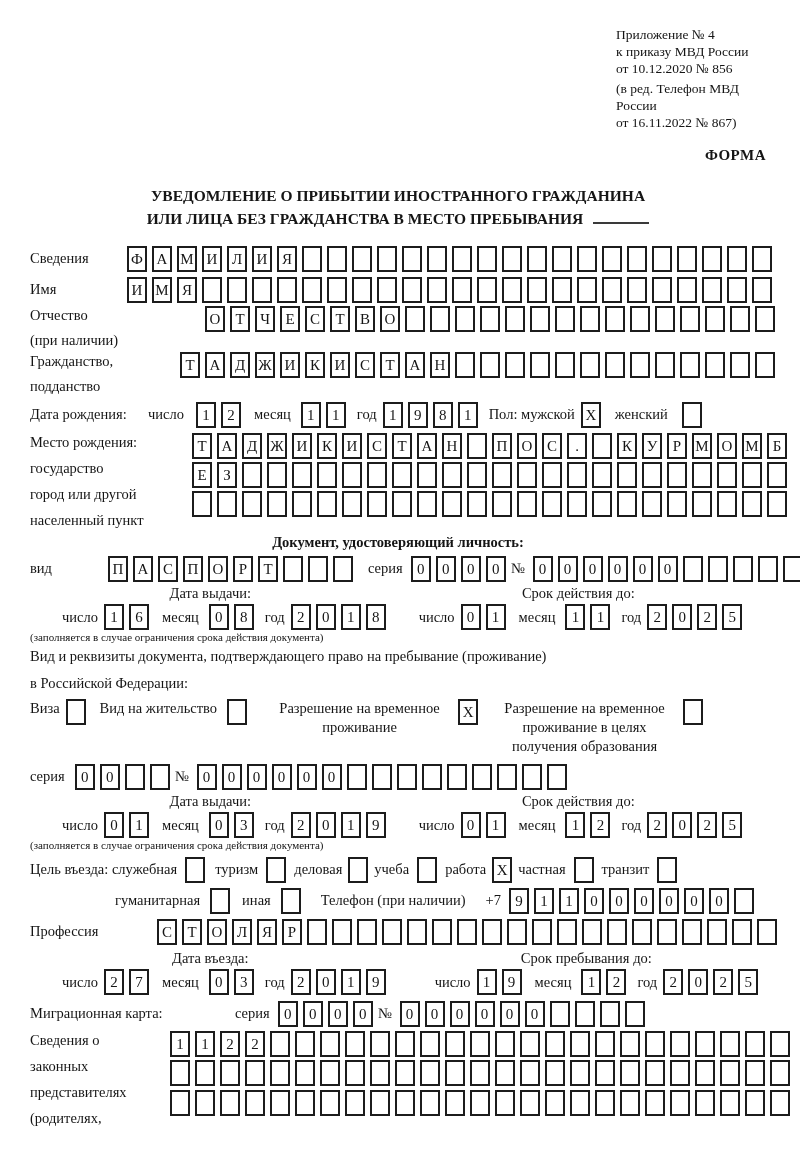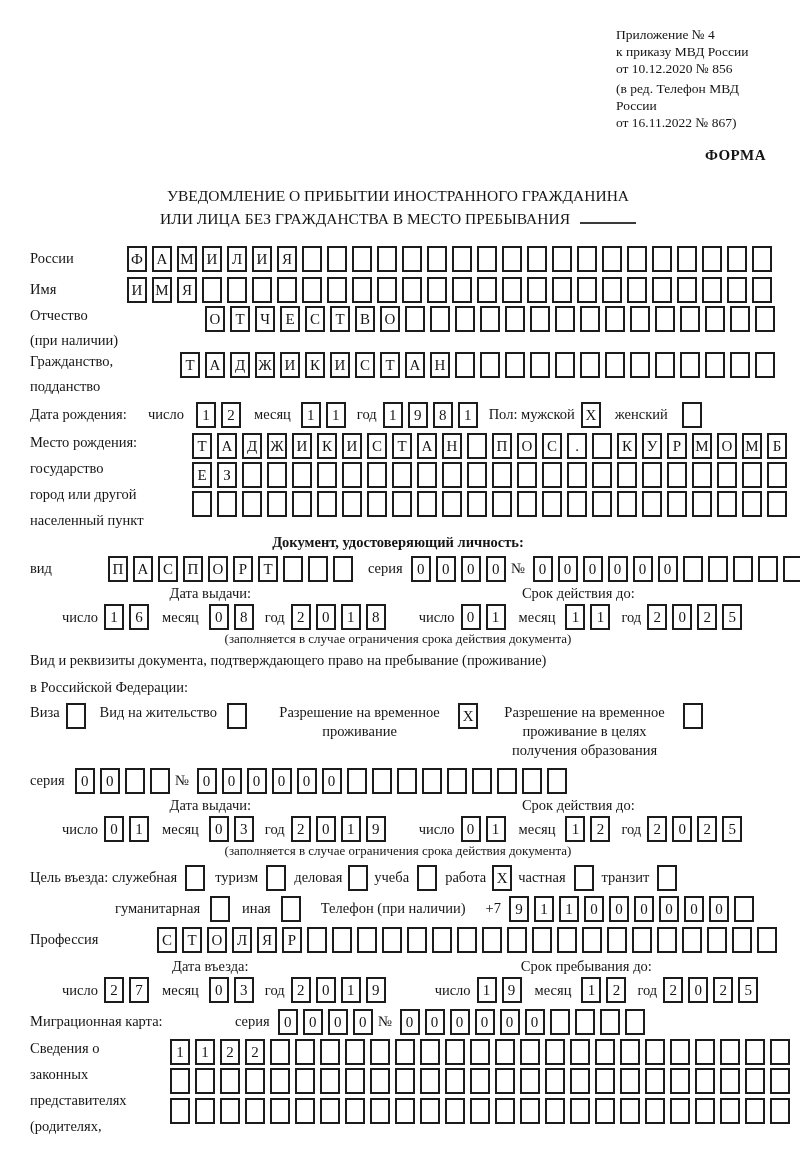--- a/index.html
+++ b/index.html
@@ -6,21 +6,21 @@
   body{width:800px;height:1163px;overflow:hidden;font-family:"Liberation Serif",serif;color:#151515;}
   .page{padding:26px 34px 0 30px;box-sizing:border-box;width:800px;height:1163px;}
 
   
   .appendix{margin-left:586px;font-size:13.5px;line-height:17px;}
   .appendix .rev{margin-top:3px;}
   .appendix .rev2{margin-top:0;}
   .forma{text-align:right;font-weight:bold;font-size:15px;margin-top:16px;letter-spacing:.5px;}
 
   
-  .title{,text-align:center;text-align:center;font-weight:normal;font-size:15.5px;line-height:23px;margin-top:20px;}
+  .title{,text-align:center;text-align:center;font-weight:bold;font-size:15.5px;line-height:23px;margin-top:20px;}
   .blank{display:inline-block;width:56px;height:15px;border-bottom:2px solid #3a3a3a;margin-left:10px;}
   .sec-heading{text-align:center;font-weight:bold;font-size:14.8px;margin-top:17px;}
 
   
   .frow{display:flex;align-items:center;margin-bottom:2px;min-height:29px;}
   .frow.top{align-items:flex-start;}
   .lbl{font-size:14.5px;line-height:19px;flex-shrink:0;}
   .w97{width:97px;} .w175{width:175px;} .w150{width:150px;} .w110{width:110px;}
   .w78{width:78px;} .w127{width:127px;} .w165{width:165px;} .w140{width:140px;}
   .ml6{margin-left:6px;} .ml8{margin-left:8px;} .ml10{margin-left:10px;}
@@ -33,21 +33,21 @@
   .cbx{margin-right:0;}
   .rows .cells{margin-bottom:3px;}
 
   
   .date-row{display:flex;align-items:flex-start;margin-bottom:2px;}
   .date-col{width:49%;}
   .date-col.right{width:51%;}
   .date-header{text-align:center;font-size:14.5px;margin-bottom:2px;}
   .date-line{display:flex;align-items:center;padding-left:32px;font-size:14.5px;}
   .date-col.right .date-line{padding-left:28px;}
-  .note{font-size:13px;text-align:center;margin-top:-1px;margin-bottom:4px;}
+  .note{font-size:11px;text-align:left;margin-top:-1px;margin-bottom:4px;}
 
   .doc-header{text-align:center;font-weight:bold;font-size:14.5px;margin:4px 0 3px 0;}
   .plain{font-size:14.5px;line-height:19px;}
   .opt-row{display:flex;align-items:flex-start;margin:6px 0 4px 0;}
   .opt{display:flex;align-items:flex-start;}
   .opt .olbl{font-size:14.5px;line-height:19px;}
   .opt .center{text-align:center;}
   .w185{width:185px;}
 </style>
 </head>
@@ -67,21 +67,21 @@
 
   <div class="title">
     <div>УВЕДОМЛЕНИЕ О ПРИБЫТИИ ИНОСТРАННОГО ГРАЖДАНИНА</div>
     <div>
       <span>ИЛИ ЛИЦА БЕЗ ГРАЖДАНСТВА В МЕСТО ПРЕБЫВАНИЯ</span><span class="blank"></span>
     </div>
   </div>
 
 
   <div class="frow" style="margin-top:14px;">
-    <span class="lbl w97">России</span>
+    <span class="lbl w97">Сведения</span>
     <span class="cells">
         <span class="cell">Ф</span>
         <span class="cell">А</span>
         <span class="cell">М</span>
         <span class="cell">И</span>
         <span class="cell">Л</span>
         <span class="cell">И</span>
         <span class="cell">Я</span>
         <span class="cell"></span>
         <span class="cell"></span>

